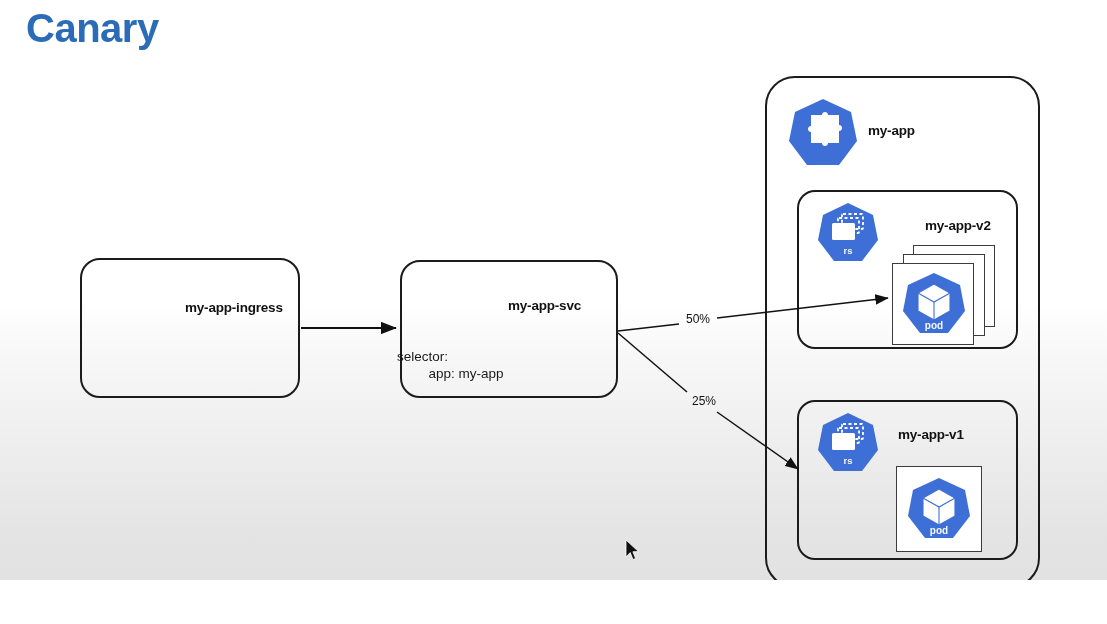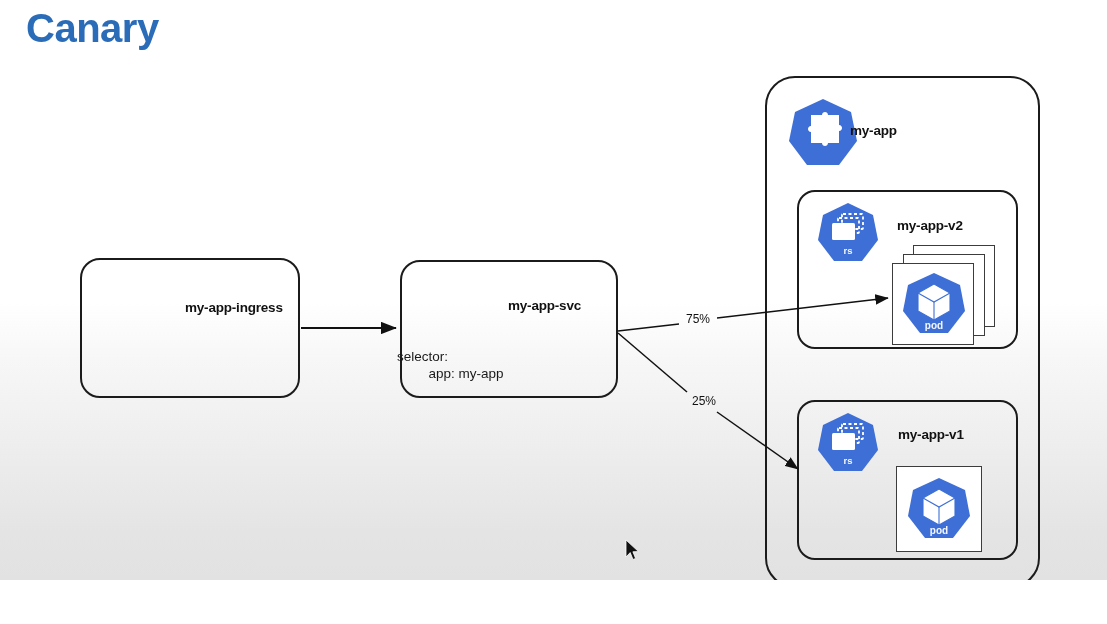--- a/index.html
+++ b/index.html
@@ -122,37 +122,37 @@
   <div class="k8s-icon" style="left:789px; top:98px; width:68px; height:70px;">
     <svg viewBox="0 0 68 70" width="68" height="70">
       <polygon points="34,1 62,14 68,43 50,67 18,67 0,43 6,14" fill="#3d6fd6"></polygon>
 
       <path d="M22,17 L33,17 C33,13 39,13 39,17 L50,17 L50,27
                C54,27 54,33 50,33 L50,45 L39,45 C39,49 33,49 33,45
                L22,45 L22,34 C18,34 18,28 22,28 Z" fill="#ffffff"></path>
     </svg>
   </div>
 
-  <div class="node-label" style="left:850px; top:123px;">my-app</div>
+  <div class="node-label" style="left:868px; top:123px;">my-app</div>
 
   <div class="node-box inner-box" style="left:797px; top:190px; width:221px; height:159px;"></div>
 
   <div class="k8s-icon" style="left:818px; top:202px; width:60px; height:62px;">
     <svg viewBox="0 0 60 62" width="60" height="62">
       <polygon points="30,1 55,13 60,38 44,59 16,59 0,38 5,13" fill="#3d6fd6"></polygon>
       <g fill="none" stroke="#ffffff" stroke-width="1.8" stroke-dasharray="3,2.5">
         <rect x="24" y="12" width="21" height="15" rx="1"></rect>
         <rect x="20" y="16" width="21" height="15" rx="1"></rect>
       </g>
       <rect x="14" y="21" width="23" height="17" rx="1.5" fill="#ffffff"></rect>
       <text x="30" y="52" font-family="Liberation Sans, sans-serif" font-size="9.5" font-weight="bold" fill="#ffffff" text-anchor="middle" opacity="0.95">rs</text>
     </svg>
   </div>
 
-  <div class="node-label" style="left:897px; top:218px;">my-app-v2</div>
+  <div class="node-label" style="left:925px; top:218px;">my-app-v2</div>
 
   <div class="pod-card" style="left:913px; top:245px; width:82px; height:82px;"></div>
   <div class="pod-card" style="left:903px; top:254px; width:82px; height:82px;"></div>
   <div class="pod-card" style="left:892px; top:263px; width:82px; height:82px;"></div>
 
   <div class="k8s-icon" style="left:903px; top:272px; width:62px; height:64px;">
     <svg viewBox="0 0 62 64" width="62" height="64">
       <polygon points="31,1 57,13 62,39 45,61 17,61 0,39 5,13" fill="#3d6fd6"></polygon>
       <g fill="#ffffff" stroke="#3d6fd6" stroke-width="1.1">
         <polygon points="31,12 47,21 47,39 31,48 15,39 15,21"></polygon>
@@ -206,20 +206,20 @@
 
     <line x1="301" y1="328" x2="396" y2="328" stroke="#111111" stroke-width="1.8" marker-end="url(#arrowhead)"></line>
 
     <line x1="618" y1="331" x2="679" y2="324" stroke="#111111" stroke-width="1.5"></line>
     <line x1="717" y1="318" x2="888" y2="298" stroke="#111111" stroke-width="1.5" marker-end="url(#arrowhead)"></line>
 
     <line x1="618" y1="333" x2="687" y2="392" stroke="#111111" stroke-width="1.5"></line>
     <line x1="717" y1="412" x2="798" y2="469" stroke="#111111" stroke-width="1.5" marker-end="url(#arrowhead)"></line>
   </svg>
 
-  <div class="pct-label" style="left:686px; top:312px;">75%</div>
+  <div class="pct-label" style="left:686px; top:312px;">50%</div>
   <div class="pct-label" style="left:692px; top:394px;">25%</div>
 
   <svg id="cursor" style="left:624px; top:539px;" width="18" height="24" viewBox="0 0 18 24">
     <path d="M2,1 L2,18 L6.2,13.6 L9,20.5 L11.6,19.4 L8.9,12.8 L14.5,12.6 Z" fill="#111111" stroke="#ffffff" stroke-width="0.8"></path>
   </svg>
 
 </div>
 
 </body></html>

